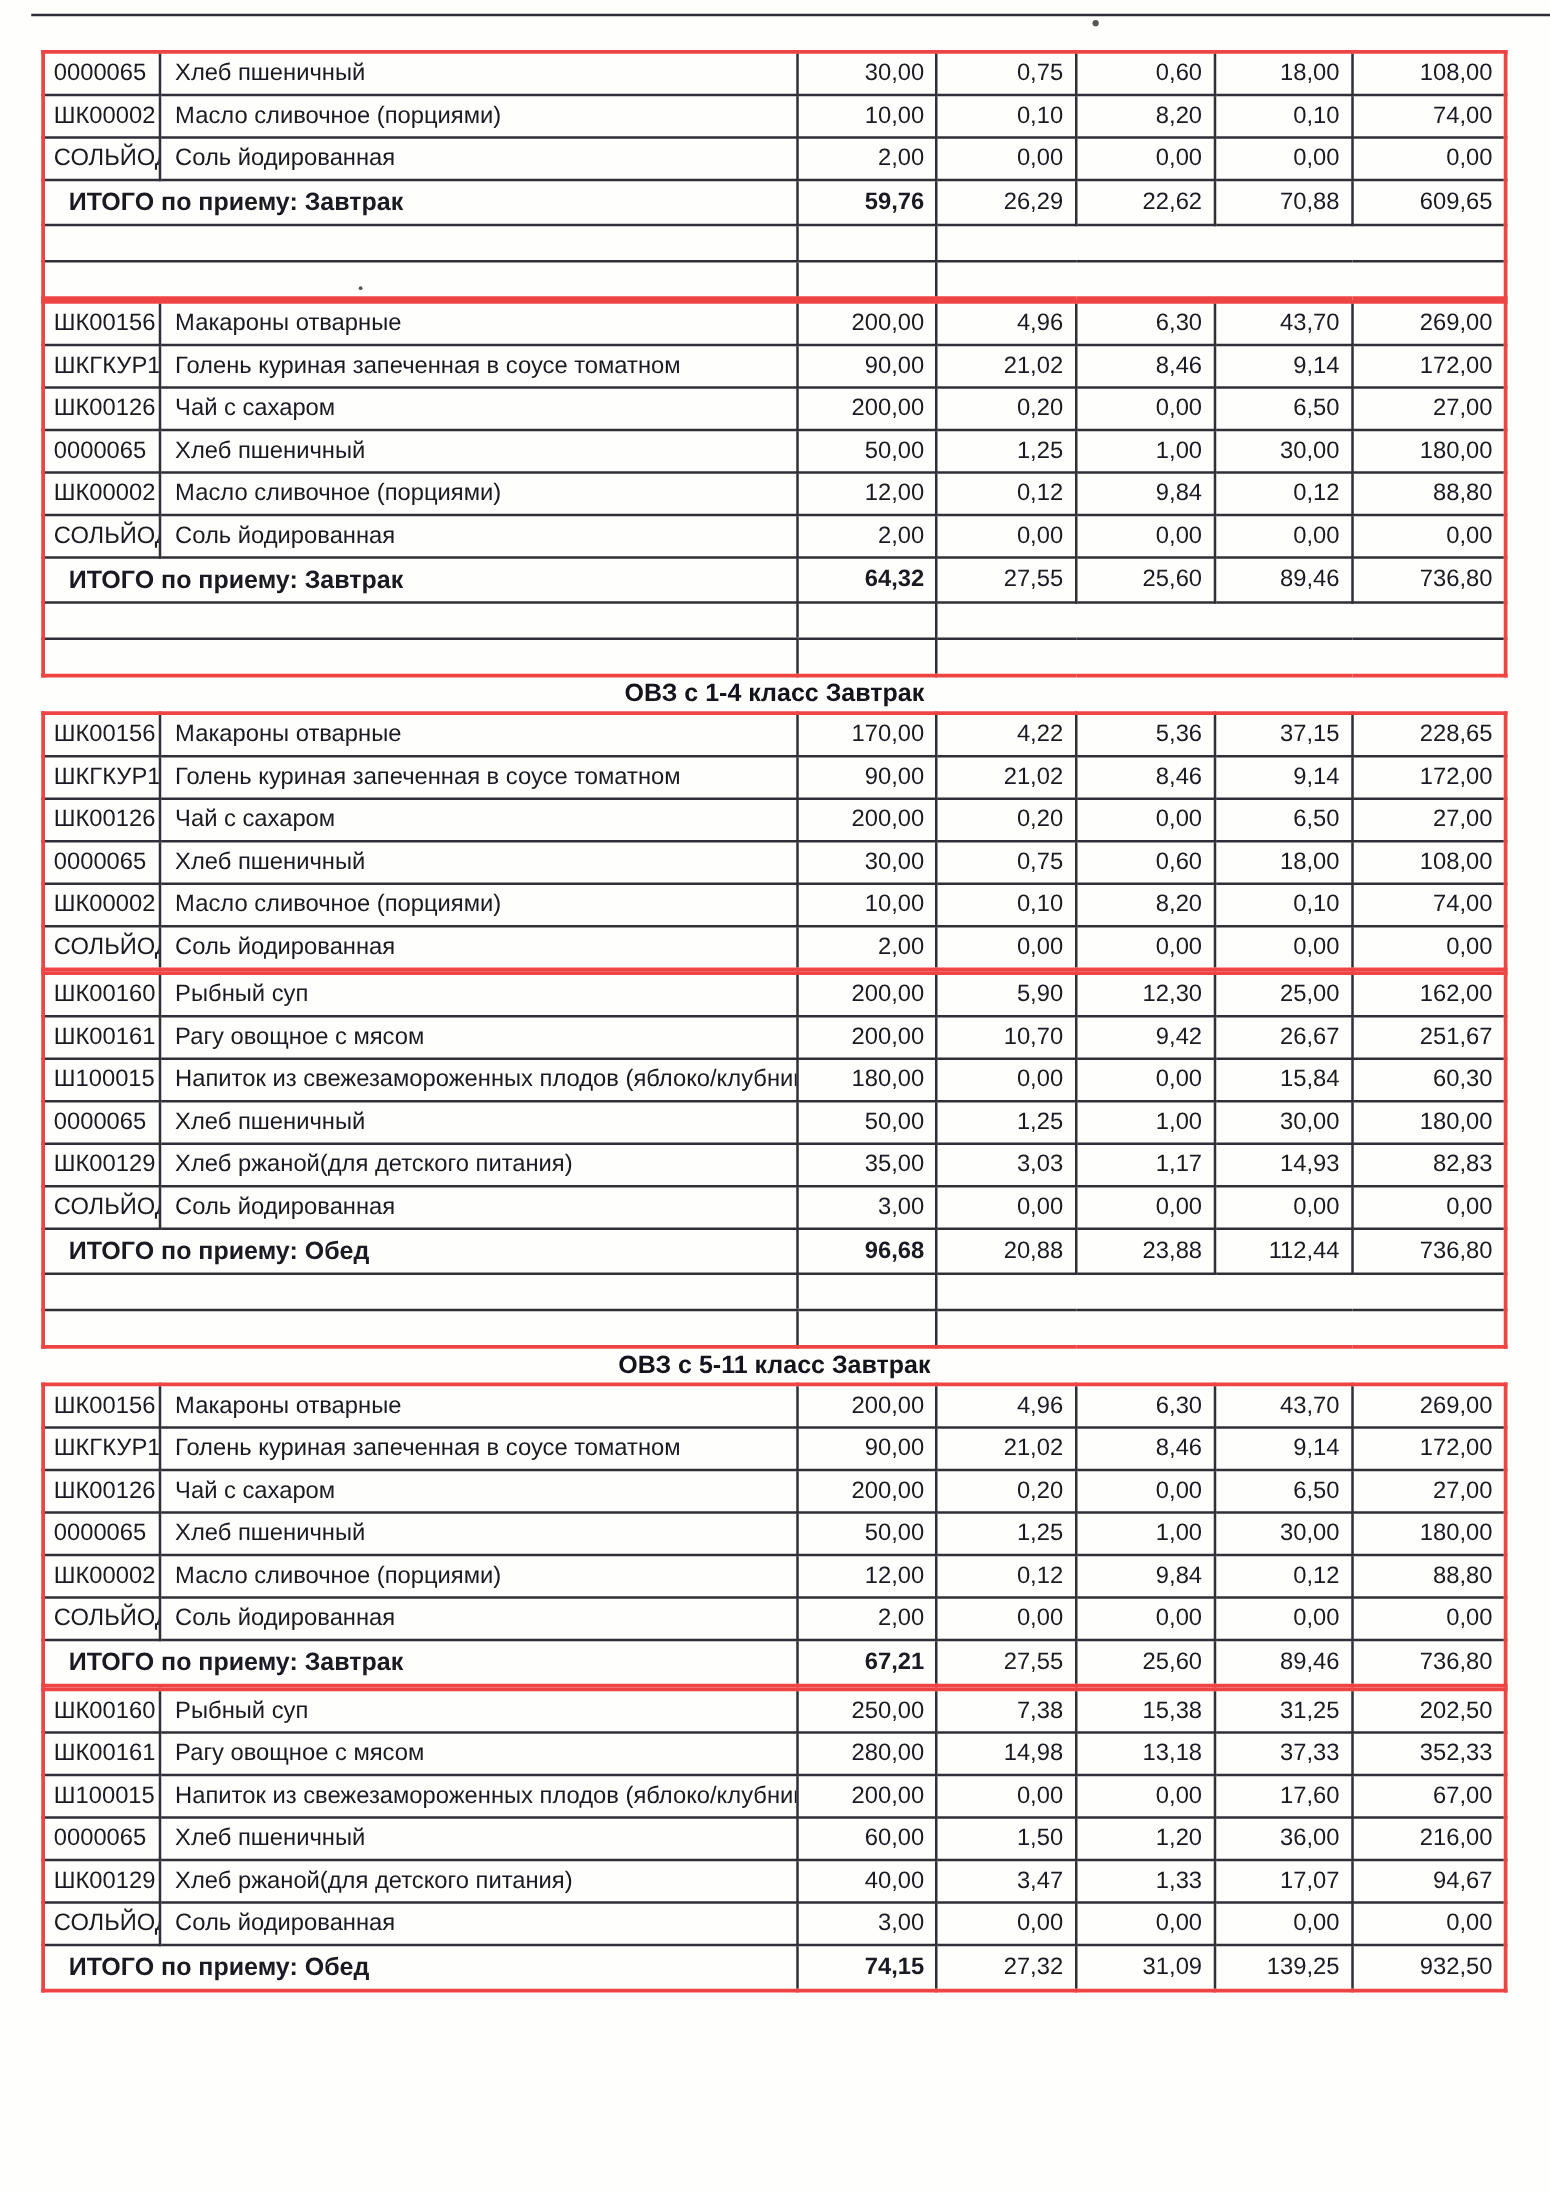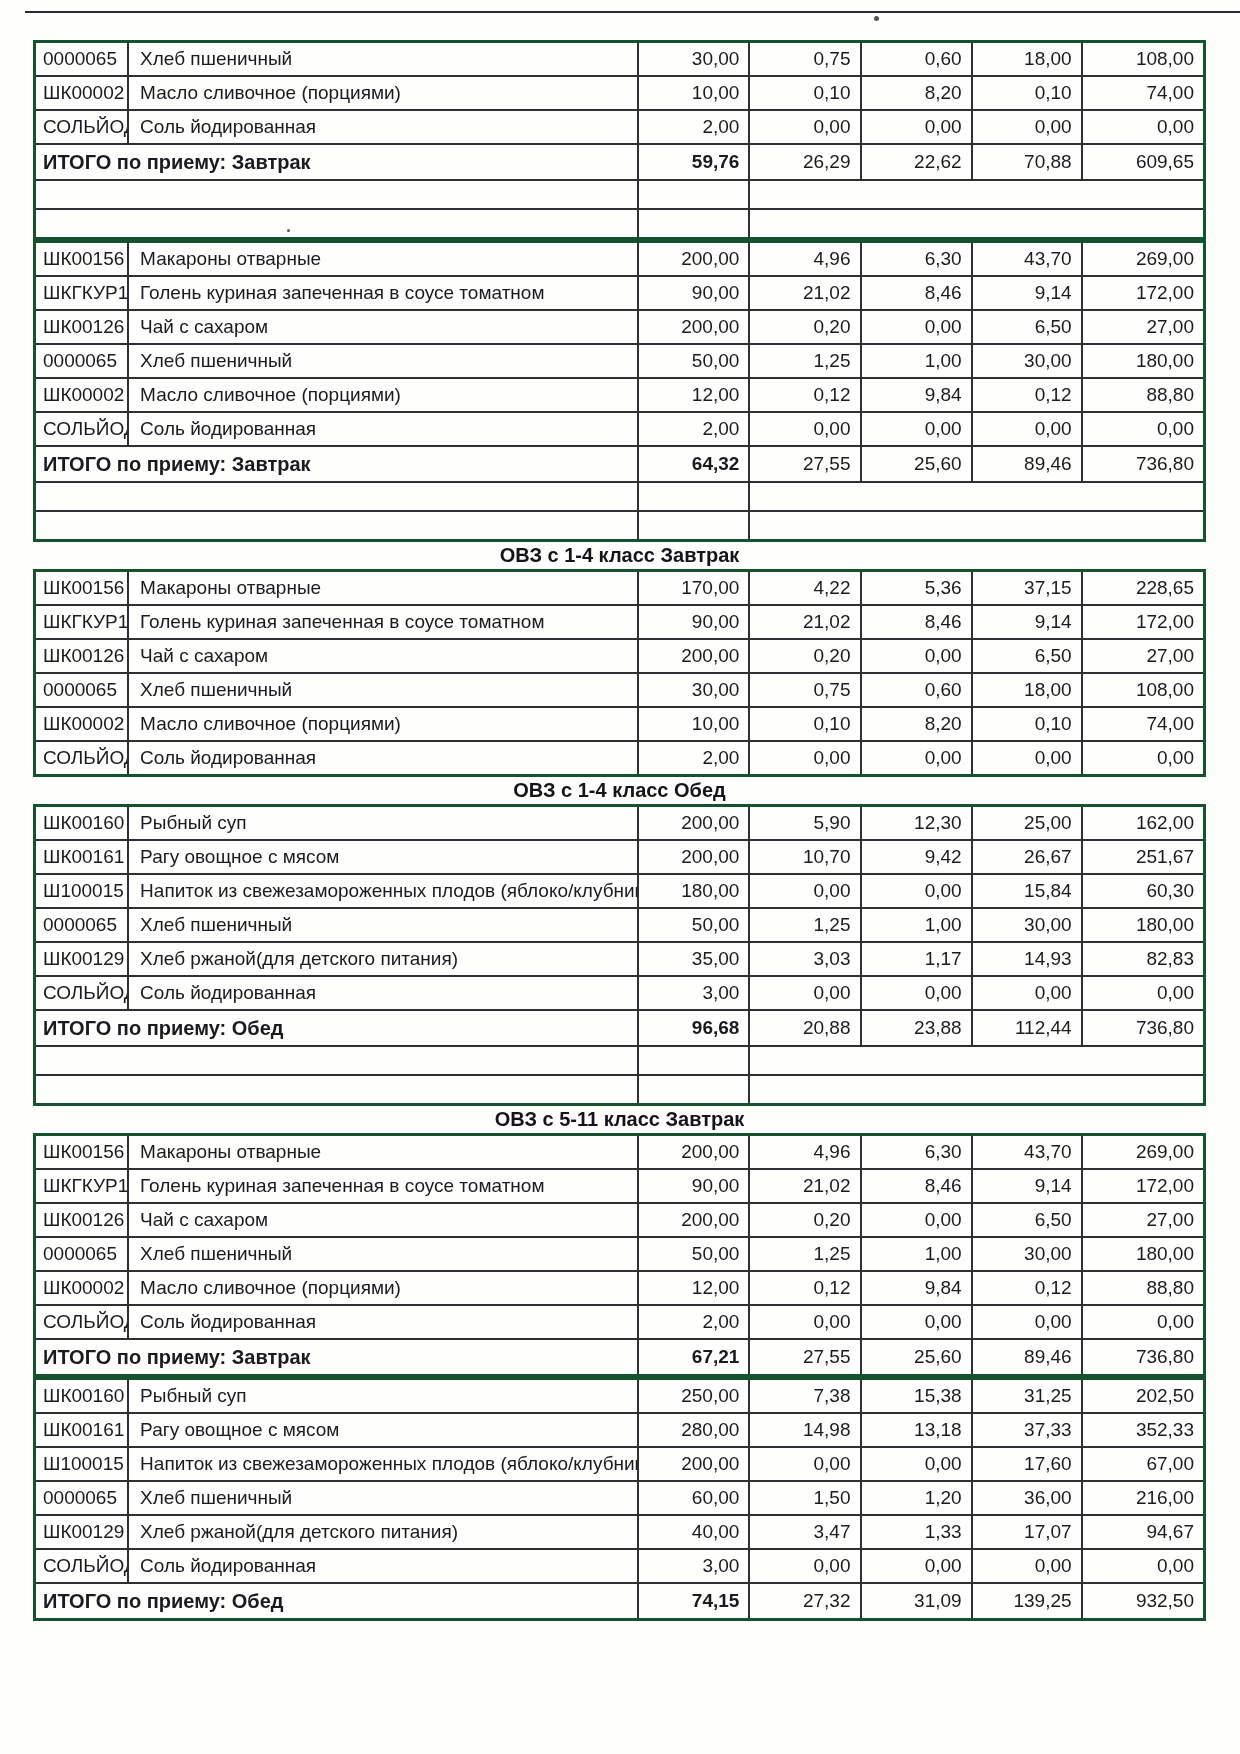--- a/index.html
+++ b/index.html
@@ -13,31 +13,31 @@
   .speck.s1{left:874px;top:16px;width:5px;height:5px}
   .speck.s2{left:287px;top:229px;width:3px;height:3px}
 
   .doc{position:absolute;left:33px;top:40px;width:1173px}
 
   .section-title{
     margin:3px 0 3px;height:21px;line-height:21px;
     text-align:center;font-weight:bold;font-size:20px;color:#14141c;
   }
 
-  table{border-collapse:collapse;width:100%;table-layout:fixed;border:3px solid #14532d}
+  table{border-collapse:collapse;width:100%;table-layout:fixed;border:3px solid #ef4444}
   td{
     border:2px solid #2f2f37;
     font-size:19px;height:32px;padding:0 6px;
     overflow:hidden;white-space:nowrap;vertical-align:middle;
   }
   td.code{text-align:left;padding-left:7px}
   td.name{text-align:left;padding-left:11px}
   td.num{text-align:right;padding-right:9px}
   tr.total td{height:34px}
-  td.t-label{font-weight:bold;font-size:20px;padding-left:7px}
+  td.t-label{font-weight:bold;font-size:20px;padding-left:19px}
   td.b{font-weight:bold}
   tr.empty td{height:27px}
   td.e-left{border-right:none}
   td.e-qty{border-left:2px solid #2f2f37;border-right:2px solid #2f2f37}
   td.e-right{border-left:none}
 </style>
 </head>
 <body>
 
 <div class="top-rule"></div>
@@ -249,21 +249,20 @@
           <td class="code">СОЛЬЙОД</td>
           <td class="name">Соль йодированная</td>
           <td class="num">2,00</td>
           <td class="num">0,00</td>
           <td class="num">0,00</td>
           <td class="num">0,00</td>
           <td class="num">0,00</td>
         </tr>
       </tbody>
     </table>
-    <div class="section-title">ОВЗ с 1-4 класс Обед</div>
     <table>
       <colgroup>
         <col style="width: 8%;">
         <col style="width: 43.6%;">
         <col style="width: 9.5%;">
         <col style="width: 9.5%;">
         <col style="width: 9.5%;">
         <col style="width: 9.4%;">
         <col style="width: 10.5%;">
       </colgroup>

